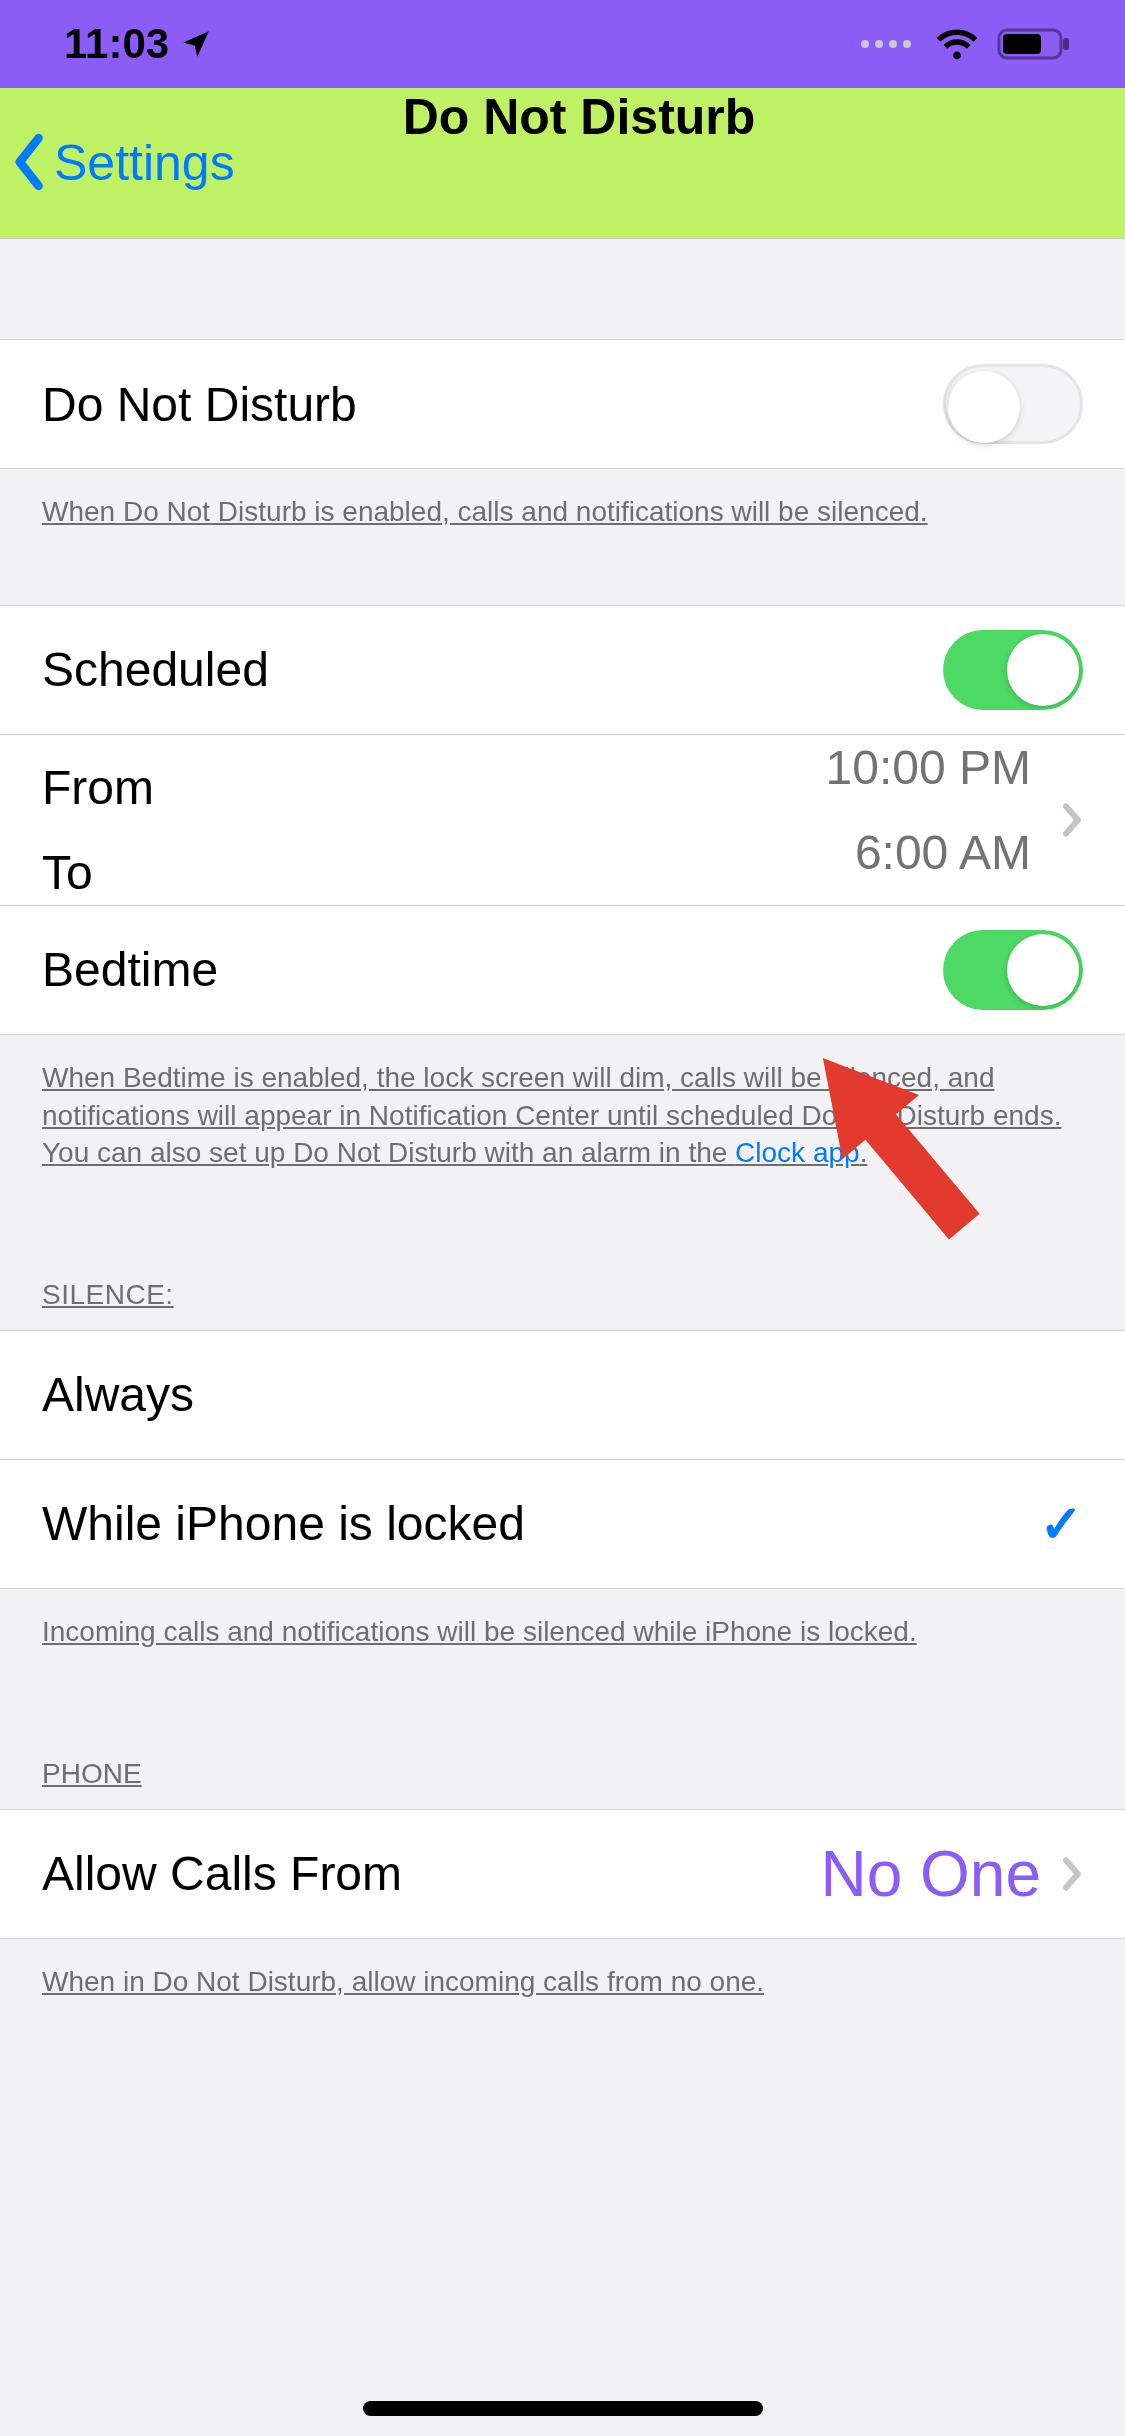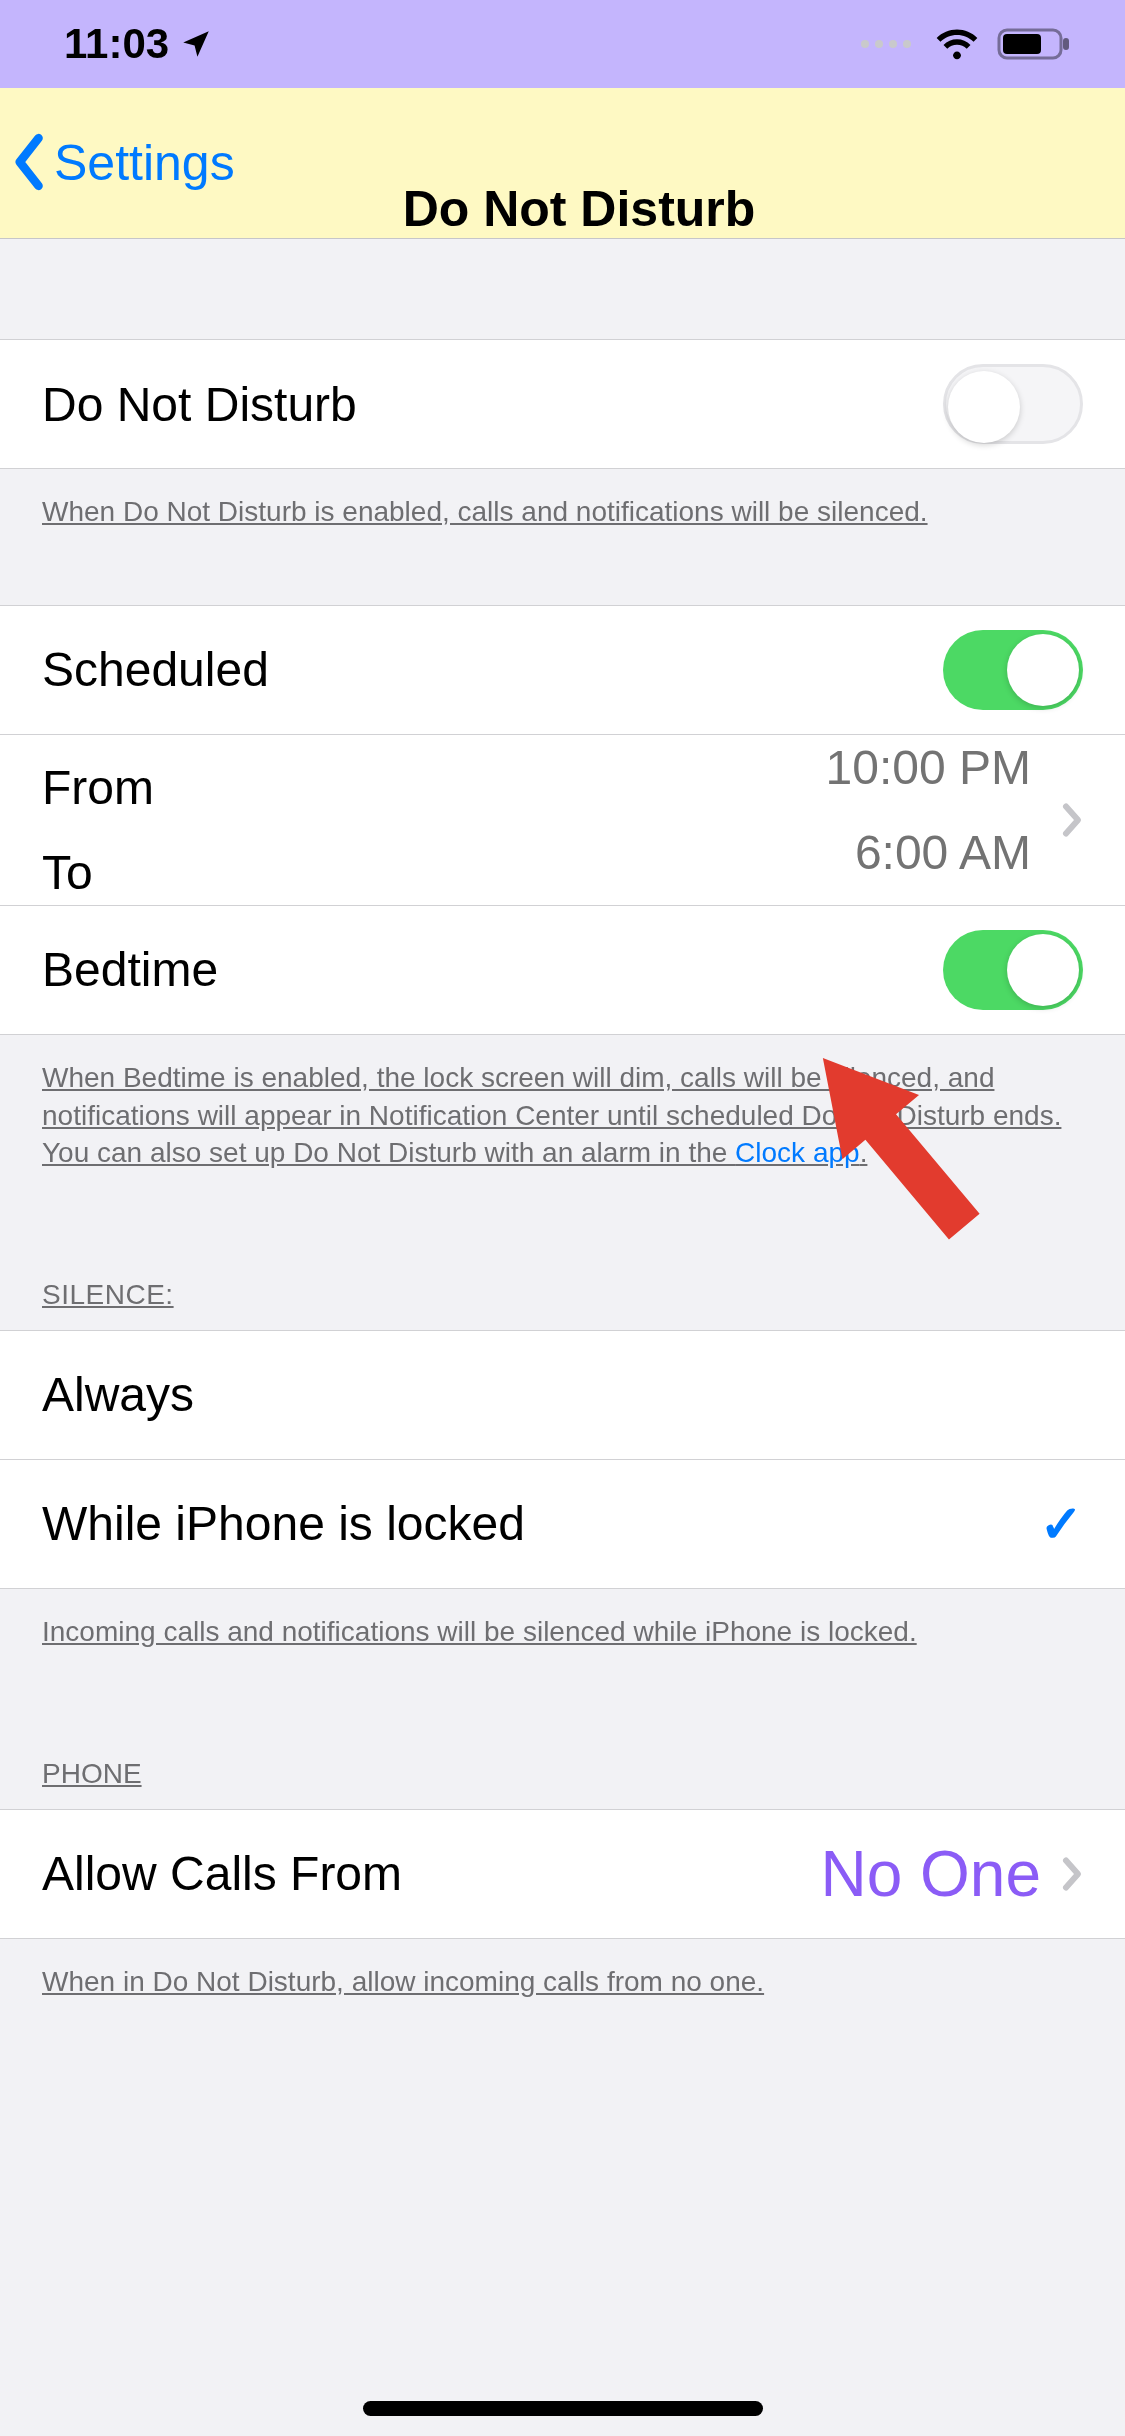--- a/index.html
+++ b/index.html
@@ -11,21 +11,21 @@
       font-family: -apple-system, "Helvetica Neue", Helvetica, Arial, sans-serif;
       color: #000;
       overflow: hidden;
     }
     .status-bar {
       height: 88px;
       display: flex;
       align-items: center;
       justify-content: space-between;
       padding: 0 52px 0 64px;
-      background: #c4b5fd;
+      background: #8b5cf6;
       gap: 14px;
     }
     .status-left {
       display: flex;
       align-items: center;
       gap: 10px;
     }
     .status-time {
       font-size: 42px;
       font-weight: 700;
@@ -47,25 +47,25 @@
     .cellular-dots span {
       width: 8px;
       height: 8px;
       border-radius: 50%;
       background: #c9c9cc;
     }
     .wifi-icon, .battery-icon { line-height: 0; }
 
     .nav-bar {
       height: 150px;
-      background: #fef9c3;
+      background: #bef264;
       border-bottom: 1px solid #c6c6c9;
       position: relative;
       display: flex;
-      align-items: flex-end;
+      align-items: flex-start;
       padding-left: 33px;
     }
     .back-button {
       position: absolute;
       left: 10px;
       top: 0;
       bottom: 0;
       display: flex;
       align-items: center;
       gap: 4px;

